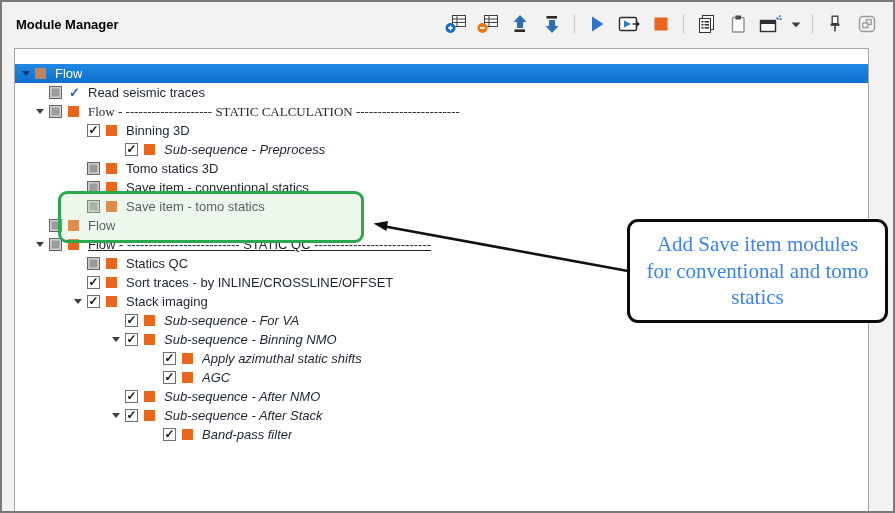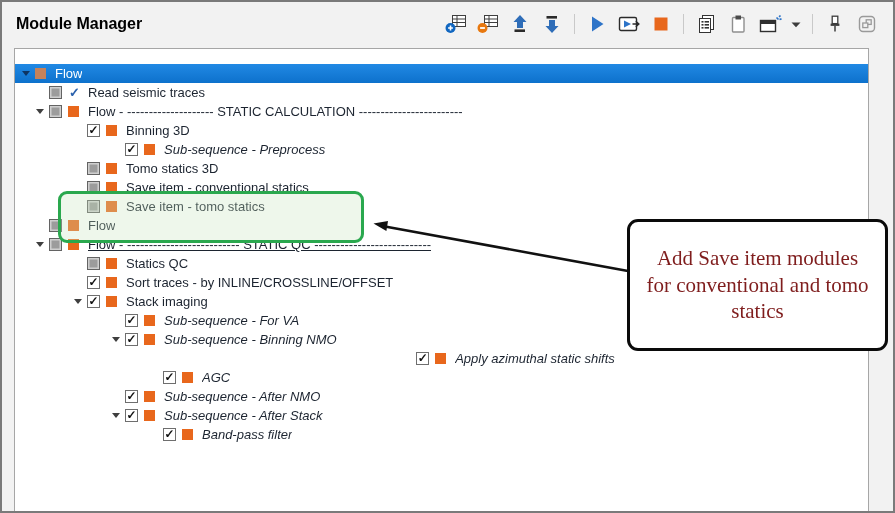--- a/index.html
+++ b/index.html
@@ -1,21 +1,21 @@
 <!DOCTYPE html>
 <html><head>
 <meta charset="utf-8">
 <style>
   html,body{margin:0;padding:0;background:#e9e9e9;font-family:"Liberation Sans",sans-serif;}
   .window{position:relative;width:895px;height:513px;box-sizing:border-box;
           border:2px solid #7a7a7a;background:#f2f2f2;overflow:hidden;}
   
   .titlebar{position:absolute;left:0;top:0;right:0;height:44px;display:flex;
             align-items:center;justify-content:space-between;padding:0 14px;box-sizing:border-box;}
-  .title{font-size:16px;font-weight:bold;color:#000;}
+  .title{font-size:13px;font-weight:bold;color:#000;}
   .toolbar{display:flex;align-items:center;gap:8px;}
   .tb-btn{display:flex;align-items:center;justify-content:center;width:24px;height:22px;cursor:pointer;}
   .tb-btn.narrow{width:12px;}
   .tb-sep{width:1px;height:20px;background:#c9c9c9;margin:0 2px;}
   
   .panel{position:absolute;left:12px;top:46px;width:855px;height:500px;box-sizing:border-box;
          background:#fff;border:1px solid #a6a6a6;overflow:hidden;}
   .rows{padding-top:15px;}
   .tree-row{display:flex;align-items:center;height:19px;line-height:19px;font-size:13px;
             color:#1c2430;white-space:nowrap;cursor:default;}
@@ -34,24 +34,24 @@
   .sel .mic{background:#c5825a;}
   .bluecheck{width:13px;flex:none;margin-right:7px;color:#2b62ad;font-weight:bold;
       font-size:13px;text-align:center;}
   .lbl{overflow:hidden;}
   .lbl.it{font-style:italic;}
   
   .hlbox{position:absolute;left:56px;top:189px;width:306px;height:52px;box-sizing:border-box;
          border:3px solid #2aa84e;border-radius:9px;background:rgba(198,228,188,0.30);
          pointer-events:none;z-index:5;}
   .overlay{position:absolute;left:0;top:0;width:895px;height:513px;pointer-events:none;z-index:8;}
-  .callout{position:absolute;left:625px;top:217px;width:261px;height:132px;box-sizing:border-box;
+  .callout{position:absolute;left:625px;top:217px;width:261px;height:104px;box-sizing:border-box;
            background:#fff;border:3px solid #0a0a0a;border-radius:11px;z-index:9;
            display:flex;align-items:center;justify-content:center;text-align:center;
-           font-family:"Liberation Serif",serif;font-size:21px;line-height:1.28;color:#7f1d1d;
+           font-family:"Liberation Serif",serif;font-size:21px;line-height:1.28;color:#3b82f6;
            padding:0 14px;}
 </style>
 </head>
 <body>
 
 <div class="window">
 
   <div class="titlebar">
     <span class="title">Module Manager</span>
     <div class="toolbar">
@@ -160,57 +160,57 @@
           <span class="arrow open"></span>
           <span class="mic"></span>
           <span class="lbl">Flow</span>
         </div>
         <div class="tree-row" style="padding-left: 19px;">
           <span class="arrow"></span>
           <span class="cb partial"></span>
           <span class="bluecheck">✓</span>
           <span class="lbl">Read seismic traces</span>
         </div>
+        <div class="tree-row" style="padding-left: 19px; font-family: Liberation Serif, serif;">
+          <span class="arrow open"></span>
+          <span class="cb partial"></span>
+          <span class="mic"></span>
+          <span class="lbl">Flow - -------------------- STATIC CALCULATION ------------------------</span>
+        </div>
+        <div class="tree-row" style="padding-left: 57px;">
+          <span class="arrow"></span>
+          <span class="cb checked"></span>
+          <span class="mic"></span>
+          <span class="lbl">Binning 3D</span>
+        </div>
+        <div class="tree-row" style="padding-left: 95px;">
+          <span class="arrow"></span>
+          <span class="cb checked"></span>
+          <span class="mic"></span>
+          <span class="lbl it">Sub-sequence - Preprocess</span>
+        </div>
+        <div class="tree-row" style="padding-left: 57px;">
+          <span class="arrow"></span>
+          <span class="cb partial"></span>
+          <span class="mic"></span>
+          <span class="lbl">Tomo statics 3D</span>
+        </div>
+        <div class="tree-row" style="padding-left: 57px;">
+          <span class="arrow"></span>
+          <span class="cb partial"></span>
+          <span class="mic"></span>
+          <span class="lbl">Save item - conventional statics</span>
+        </div>
+        <div class="tree-row" style="padding-left: 57px;">
+          <span class="arrow"></span>
+          <span class="cb partial"></span>
+          <span class="mic"></span>
+          <span class="lbl">Save item - tomo statics</span>
+        </div>
         <div class="tree-row" style="padding-left: 19px;">
-          <span class="arrow open"></span>
-          <span class="cb partial"></span>
-          <span class="mic"></span>
-          <span class="lbl">Flow - -------------------- STATIC CALCULATION ------------------------</span>
-        </div>
-        <div class="tree-row" style="padding-left: 57px;">
-          <span class="arrow"></span>
-          <span class="cb checked"></span>
-          <span class="mic"></span>
-          <span class="lbl">Binning 3D</span>
-        </div>
-        <div class="tree-row" style="padding-left: 95px;">
-          <span class="arrow"></span>
-          <span class="cb checked"></span>
-          <span class="mic"></span>
-          <span class="lbl it">Sub-sequence - Preprocess</span>
-        </div>
-        <div class="tree-row" style="padding-left: 57px;">
-          <span class="arrow"></span>
-          <span class="cb partial"></span>
-          <span class="mic"></span>
-          <span class="lbl">Tomo statics 3D</span>
-        </div>
-        <div class="tree-row" style="padding-left: 57px;">
-          <span class="arrow"></span>
-          <span class="cb partial"></span>
-          <span class="mic"></span>
-          <span class="lbl">Save item - conventional statics</span>
-        </div>
-        <div class="tree-row" style="padding-left: 57px;">
-          <span class="arrow"></span>
-          <span class="cb partial"></span>
-          <span class="mic"></span>
-          <span class="lbl">Save item - tomo statics</span>
-        </div>
-        <div class="tree-row" style="padding-left: 19px;">
           <span class="arrow"></span>
           <span class="cb partial"></span>
           <span class="mic"></span>
           <span class="lbl">Flow</span>
         </div>
         <div class="tree-row" style="padding-left: 19px; text-decoration: underline;">
           <span class="arrow open"></span>
           <span class="cb partial"></span>
           <span class="mic"></span>
           <span class="lbl">Flow - -------------------------- STATIC QC ---------------------------</span>
@@ -238,21 +238,21 @@
           <span class="cb checked"></span>
           <span class="mic"></span>
           <span class="lbl it">Sub-sequence - For VA</span>
         </div>
         <div class="tree-row" style="padding-left: 95px;">
           <span class="arrow open"></span>
           <span class="cb checked"></span>
           <span class="mic"></span>
           <span class="lbl it">Sub-sequence - Binning NMO</span>
         </div>
-        <div class="tree-row" style="padding-left: 133px; justify-content: center;">
+        <div class="tree-row" style="padding-left: 133px;">
           <span class="arrow"></span>
           <span class="cb checked"></span>
           <span class="mic"></span>
           <span class="lbl it">Apply azimuthal static shifts</span>
         </div>
         <div class="tree-row" style="padding-left: 133px;">
           <span class="arrow"></span>
           <span class="cb checked"></span>
           <span class="mic"></span>
           <span class="lbl it">AGC</span>

